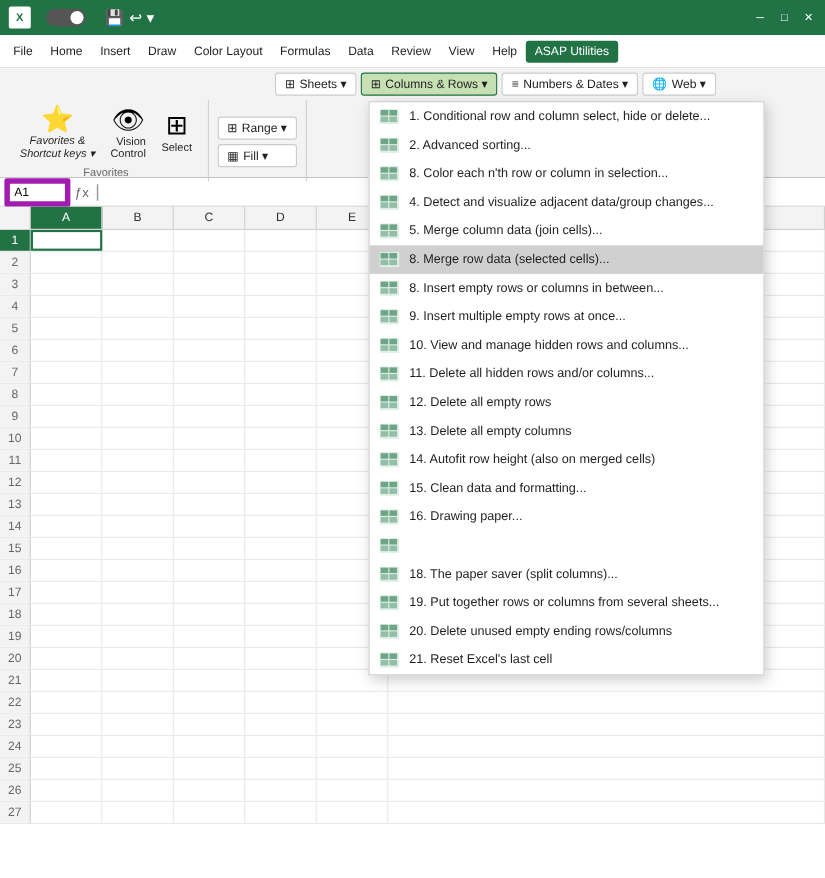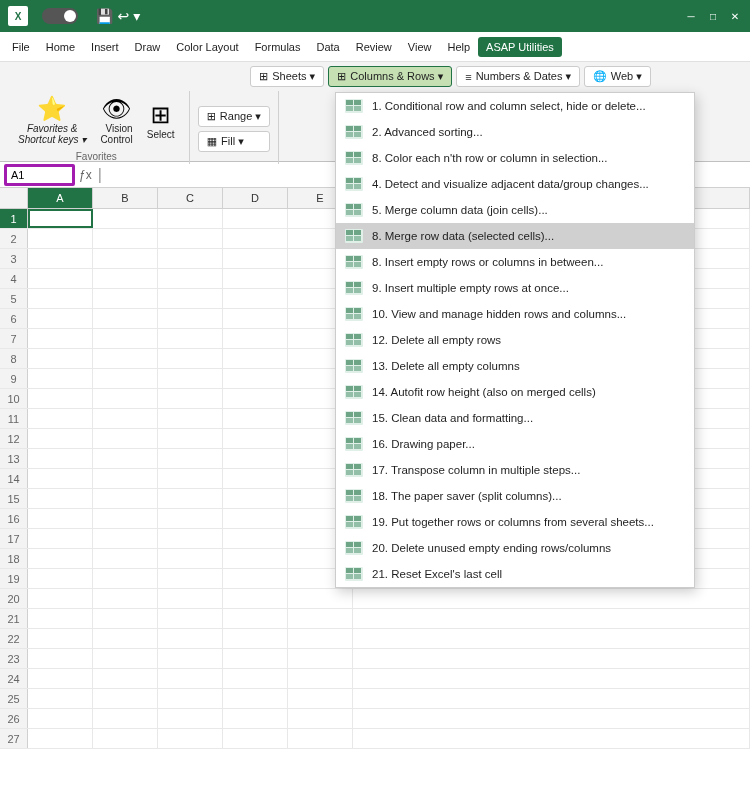--- a/index.html
+++ b/index.html
@@ -100,22 +100,22 @@
       height: 26px;
       background: #fff;
       border-bottom: 1px solid #d0d0d0;
       display: flex;
       align-items: center;
       padding: 0 4px;
       gap: 4px;
       font-size: 12px;
     }
     .name-box {
-      width: 71px;
-      border: 3px solid #a21caf;
+      width: 60px;
+      border: 5px solid #a21caf;
       padding: 2px 4px;
       font-size: 11px;
       border-radius: 2px;
     }
     .formula-separator {
       color: #999;
       font-size: 16px;
       padding: 0 2px;
     }
     .formula-input {
@@ -691,20 +691,32 @@
     <div class="menu-entry">
       <div class="menu-icon">
         <svg width="18" height="14" viewBox="0 0 18 14">
           <rect x="0" y="0" width="18" height="14" fill="#e0f0e8" rx="1"></rect>
           <rect x="1" y="1" width="7" height="5" fill="#217346" opacity="0.6"></rect>
           <rect x="9" y="1" width="7" height="5" fill="#217346" opacity="0.6"></rect>
           <rect x="1" y="7" width="7" height="5" fill="#217346" opacity="0.4"></rect>
           <rect x="9" y="7" width="7" height="5" fill="#217346" opacity="0.4"></rect>
         </svg>
       </div>
+      <div class="menu-text">11. Delete all hidden rows and/or columns...</div>
+    </div>
+    <div class="menu-entry">
+      <div class="menu-icon">
+        <svg width="18" height="14" viewBox="0 0 18 14">
+          <rect x="0" y="0" width="18" height="14" fill="#e0f0e8" rx="1"></rect>
+          <rect x="1" y="1" width="7" height="5" fill="#217346" opacity="0.6"></rect>
+          <rect x="9" y="1" width="7" height="5" fill="#217346" opacity="0.6"></rect>
+          <rect x="1" y="7" width="7" height="5" fill="#217346" opacity="0.4"></rect>
+          <rect x="9" y="7" width="7" height="5" fill="#217346" opacity="0.4"></rect>
+        </svg>
+      </div>
       <div class="menu-text">12. Delete all empty rows</div>
     </div>
     <div class="menu-entry">
       <div class="menu-icon">
         <svg width="18" height="14" viewBox="0 0 18 14">
           <rect x="0" y="0" width="18" height="14" fill="#e0f0e8" rx="1"></rect>
           <rect x="1" y="1" width="7" height="5" fill="#217346" opacity="0.6"></rect>
           <rect x="9" y="1" width="7" height="5" fill="#217346" opacity="0.6"></rect>
           <rect x="1" y="7" width="7" height="5" fill="#217346" opacity="0.4"></rect>
           <rect x="9" y="7" width="7" height="5" fill="#217346" opacity="0.4"></rect>
@@ -751,21 +763,20 @@
     <div class="menu-entry">
       <div class="menu-icon">
         <svg width="18" height="14" viewBox="0 0 18 14">
           <rect x="0" y="0" width="18" height="14" fill="#e0f0e8" rx="1"></rect>
           <rect x="1" y="1" width="7" height="5" fill="#217346" opacity="0.6"></rect>
           <rect x="9" y="1" width="7" height="5" fill="#217346" opacity="0.6"></rect>
           <rect x="1" y="7" width="7" height="5" fill="#217346" opacity="0.4"></rect>
           <rect x="9" y="7" width="7" height="5" fill="#217346" opacity="0.4"></rect>
         </svg>
       </div>
-      <div class="menu-text">17. Transpose column in multiple steps...</div>
     </div>
     <div class="menu-entry">
       <div class="menu-icon">
         <svg width="18" height="14" viewBox="0 0 18 14">
           <rect x="0" y="0" width="18" height="14" fill="#e0f0e8" rx="1"></rect>
           <rect x="1" y="1" width="7" height="5" fill="#217346" opacity="0.6"></rect>
           <rect x="9" y="1" width="7" height="5" fill="#217346" opacity="0.6"></rect>
           <rect x="1" y="7" width="7" height="5" fill="#217346" opacity="0.4"></rect>
           <rect x="9" y="7" width="7" height="5" fill="#217346" opacity="0.4"></rect>
         </svg>

